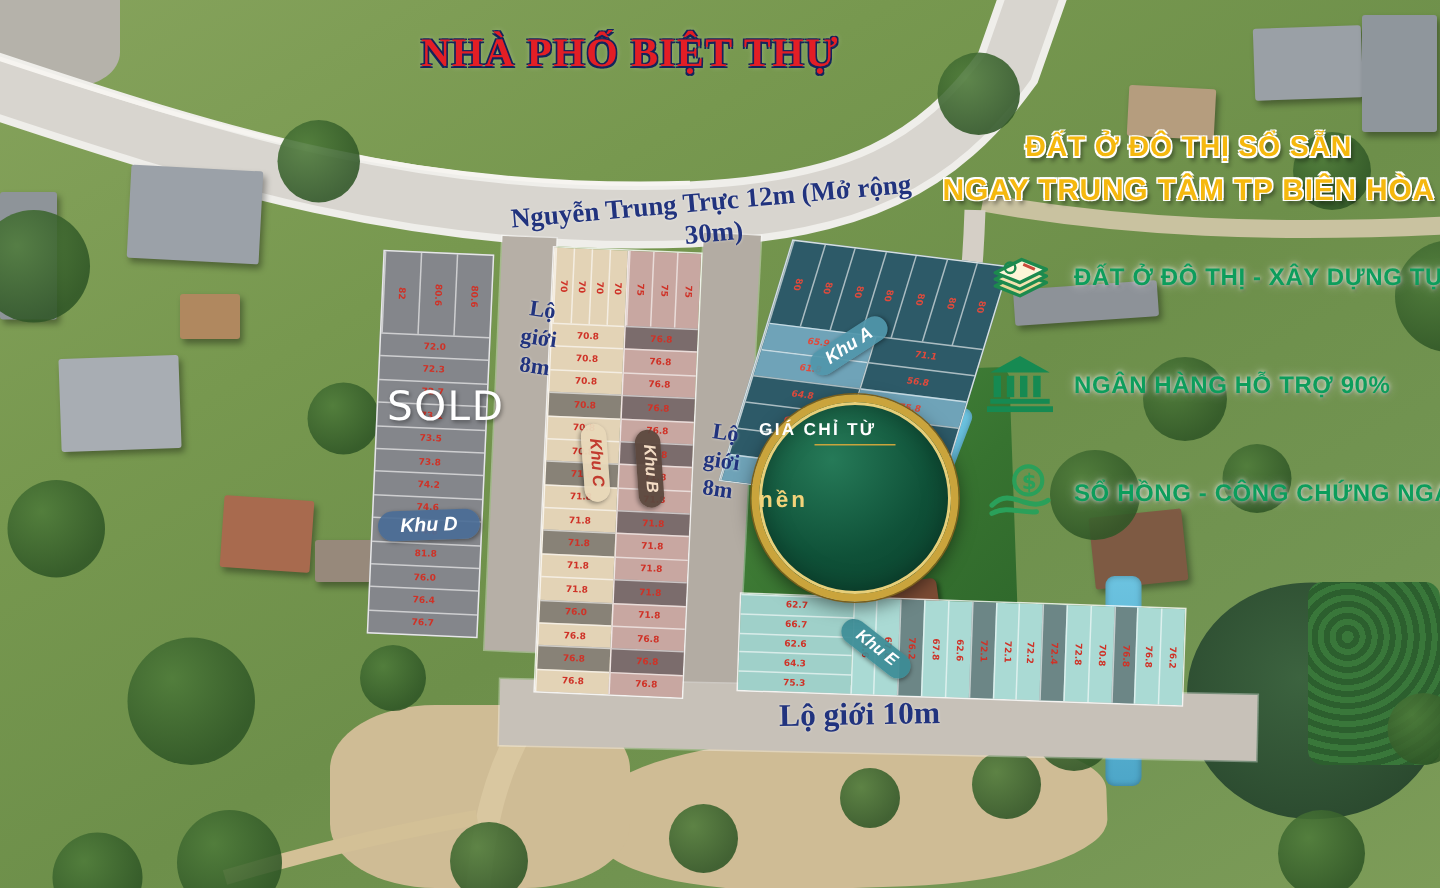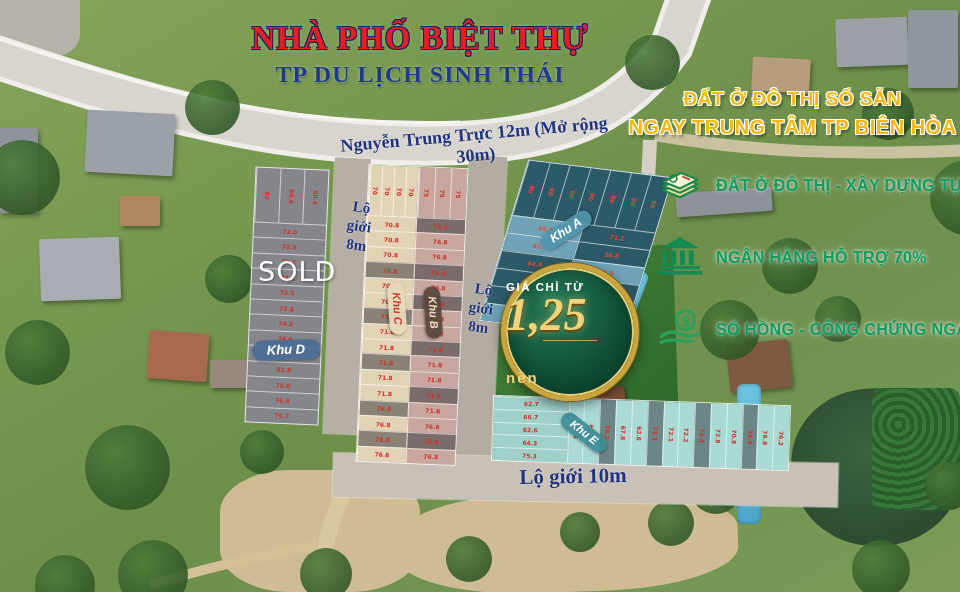--- a/index.html
+++ b/index.html
@@ -52,21 +52,21 @@
   
   .capsule{position:absolute;z-index:7;border-radius:10px;text-align:center;font-weight:bold;font-style:italic;
     font-size:11px;line-height:17px;height:17px;box-shadow:1px 1px 3px rgba(0,0,0,.4);}
   .cap-d{left:252px;top:340px;width:68px;height:20px;line-height:20px;font-size:13px;transform:rotate(-2deg);background:rgba(74,108,150,.92);color:#fff;}
   .cap-c{left:371px;top:300px;width:52px;transform:rotate(86deg);background:rgba(232,216,185,.95);color:#c23b2e;}
   .cap-b{left:407px;top:304px;width:52px;transform:rotate(86deg);background:rgba(92,72,62,.95);color:#f3dcc4;}
   .cap-a{left:537px;top:222px;width:58px;transform:rotate(-33deg);background:rgba(80,150,170,.92);color:#fff;font-size:12px;}
   .cap-e{left:557px;top:424px;width:54px;transform:rotate(38deg);background:rgba(60,140,150,.92);color:#fff;}
   
   .title{left:225px;top:20px;width:390px;text-align:center;z-index:8;font-family:"Liberation Serif",serif;}
-  .title .t1{font-size:33px;font-weight:bold;letter-spacing:1px;color:#e31e25;
+  .title .t1{font-size:27px;font-weight:bold;letter-spacing:1px;color:#e31e25;
     text-shadow:1px 1px 0 #14235c,-1px 1px 0 #14235c,1px -1px 0 #14235c,-1px -1px 0 #14235c,0 0 4px rgba(255,255,255,.4);}
   .title .t2,.title .t3{font-size:24px;font-weight:bold;letter-spacing:1px;color:#1e3a8c;margin-top:4px;
     text-shadow:0 0 3px rgba(255,255,255,.55),1px 2px 2px rgba(0,0,0,.3);}
   .headline{left:620px;top:88px;width:345px;text-align:center;z-index:8;}
   .headline div{font-weight:bold;color:#f5b80e;letter-spacing:.5px;
     text-shadow:-1px -1px 0 #fff,1px -1px 0 #fff,-1px 1px 0 #fff,1px 1px 0 #fff,2px 3px 3px rgba(0,0,0,.45);}
   .headline .h1{font-size:19px;}
   .headline .h2{font-size:20px;margin-top:6px;}
   .features{left:658px;top:163px;z-index:8;}
   .feature{display:flex;align-items:center;gap:14px;margin-bottom:26px;height:46px;}
@@ -487,21 +487,20 @@
 
   <div class="abs sold">SOLD</div>
 
   <div class="abs roadlabel rl-main">Nguyễn Trung Trực 12m (Mở rộng 30m)</div>
   <div class="abs roadlabel rl-8a">Lộ giới 8m</div>
   <div class="abs roadlabel rl-8b">Lộ giới 8m</div>
   <div class="abs roadlabel rl-10">Lộ giới 10m</div>
 
   <div class="abs title">
     <div class="t1">NHÀ PHỐ BIỆT THỰ</div>
-    <div class="t2">TP DU LỊCH SINH THÁI</div>
   </div>
 
   <div class="abs headline">
     <div class="h1">ĐẤT Ở ĐÔ THỊ SỔ SẴN</div>
     <div class="h2">NGAY TRUNG TÂM TP BIÊN HÒA</div>
   </div>
 
   <div class="abs features">
     <div class="feature">
       <span>
@@ -524,35 +523,34 @@
             <path d="M20 1 L38 11 H2 Z"></path>
             <rect x="4" y="13" width="4.5" height="13"></rect>
             <rect x="12" y="13" width="4.5" height="13"></rect>
             <rect x="20" y="13" width="4.5" height="13"></rect>
             <rect x="28" y="13" width="4.5" height="13"></rect>
             <rect x="2" y="27" width="36" height="3"></rect>
             <rect x="0" y="31.5" width="40" height="3.5"></rect>
           </g>
         </svg>
       </span>
-      <span class="label">NGÂN HÀNG HỖ TRỢ 70%</span>
+      <span class="label">NGÂN HÀNG HỖ TRỢ 90%</span>
     </div>
     <div class="feature">
       <span>
         <svg width="44" height="40" viewBox="0 0 40 36">
           <circle cx="25" cy="11" r="8.5" fill="none" stroke="#2aa05a" stroke-width="2.5"></circle>
           <text x="21" y="16" font-size="13" font-weight="bold" fill="#2aa05a" font-family="DejaVu Sans">$</text>
           <path d="M3 26 C10 19 16 22 22 24 C28 26 33 26 37 23" stroke="#2aa05a" stroke-width="3" fill="none" stroke-linecap="round"></path>
           <path d="M3 31 C12 26 21 31 30 30" stroke="#2aa05a" stroke-width="3" fill="none" stroke-linecap="round"></path>
         </svg>
       </span>
       <span class="label">SỔ HỒNG - CÔNG CHỨNG NGAY</span>
     </div>
   </div>
 
   <div class="abs badge">
     <div class="b-prefix">GIÁ CHỈ TỪ</div>
-    <div class="b-price">1,25</div>
     <div class="b-line"></div>
     <div class="b-per">nền</div>
   </div>
 
 </div>
 
 </body></html>

